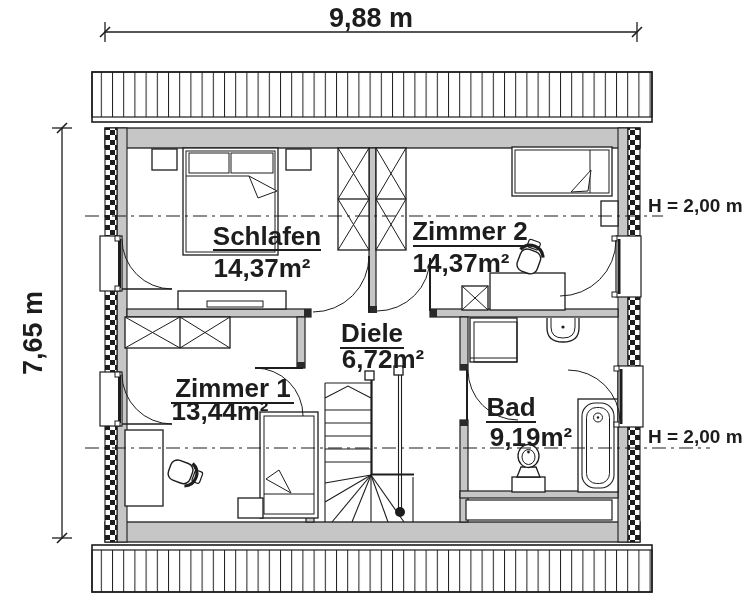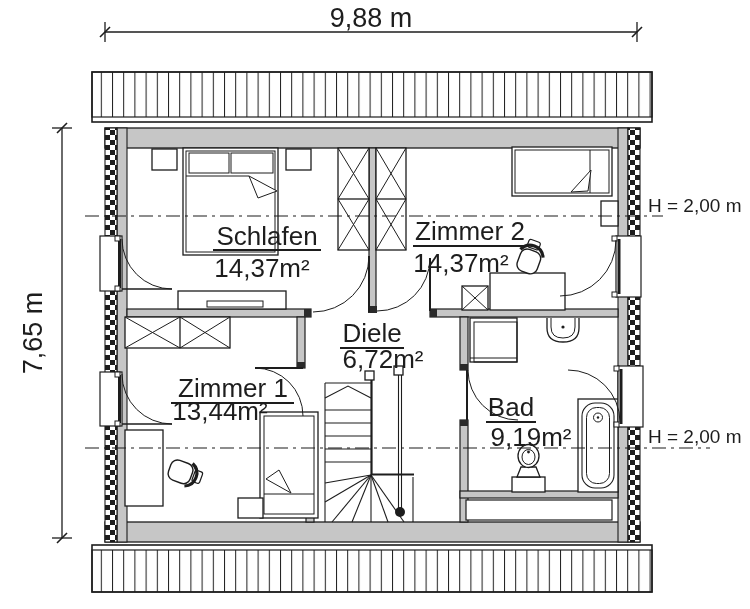--- a/index.html
+++ b/index.html
@@ -1,16 +1,16 @@
 <!DOCTYPE html>
 <html><head>
 <meta charset="utf-8">
 <style>
   html,body{margin:0;padding:0;background:#ffffff;}
-  #stage{width:750px;height:609px;position:relative;background:#fff;overflow:hidden;}
+  #stage{width:750px;height:609px;position:relative;background:#fff;overflow:hidden;font-weight:bold;}
   svg{display:block;}
   text{font-family:"Liberation Sans","DejaVu Sans",sans-serif;fill:#1d1d1d;}
   .room-name{font-size:26px;}
   .room-area{font-size:26px;}
   .dim-text{font-size:27px;}
   .h-text{font-size:19px;}
 </style>
 </head>
 <body>
 

